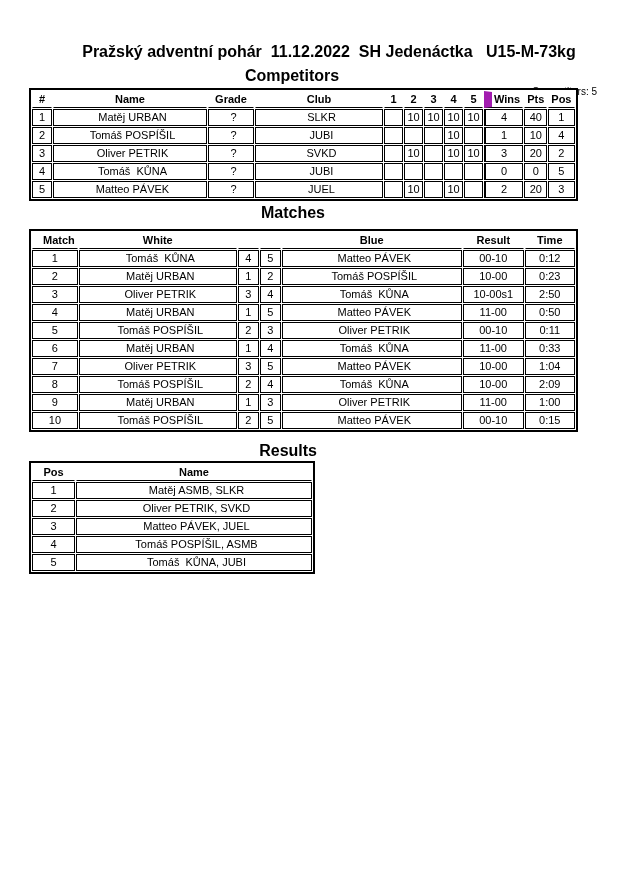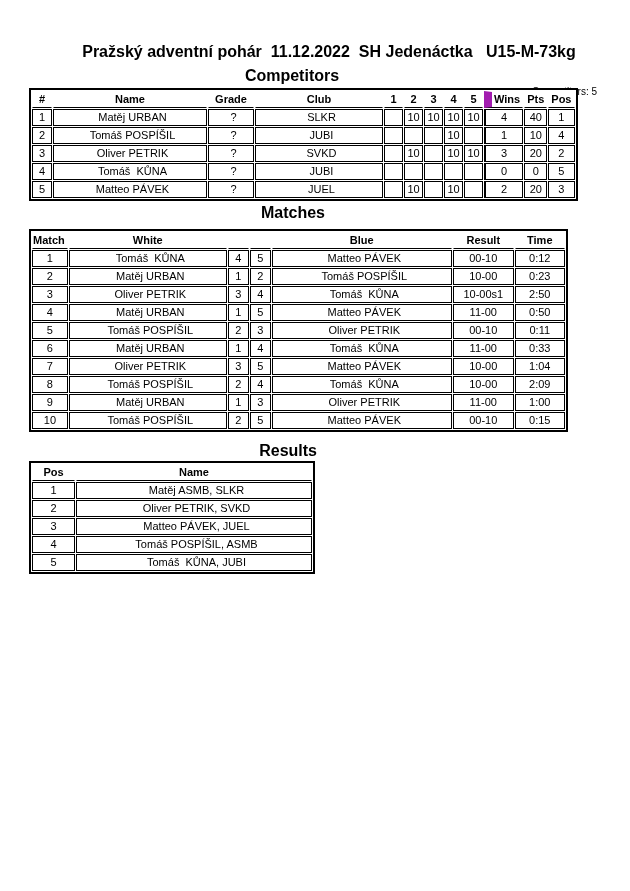--- a/index.html
+++ b/index.html
@@ -74,21 +74,21 @@
     padding-left: 7px;
   }
   .thick-l, td.thick-l {
     border-left: 2px solid #000;
   }
   th.thick-l {
     border-left: 8px solid #a21caf;
   }
   th.hdr-match {
     text-align: left;
-    padding-left: 0;
+    padding-left: 10px;
     margin-left: 32px;
   }
 </style>
 </head>
 <body>
 
 <div class="page-title">Pražský adventní pohár  11.12.2022  SH Jedenáctka   U15-M-73kg</div>
 
 <div class="section-label label-competitors">Competitors</div>
 <div class="competitors-count">Competitors: 5</div>

